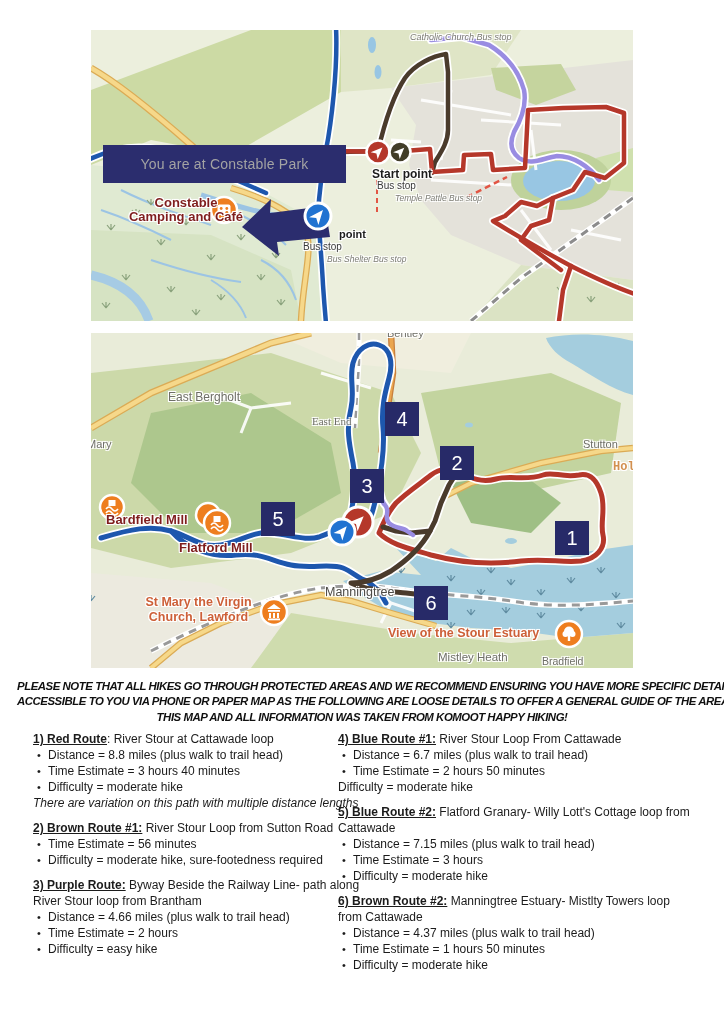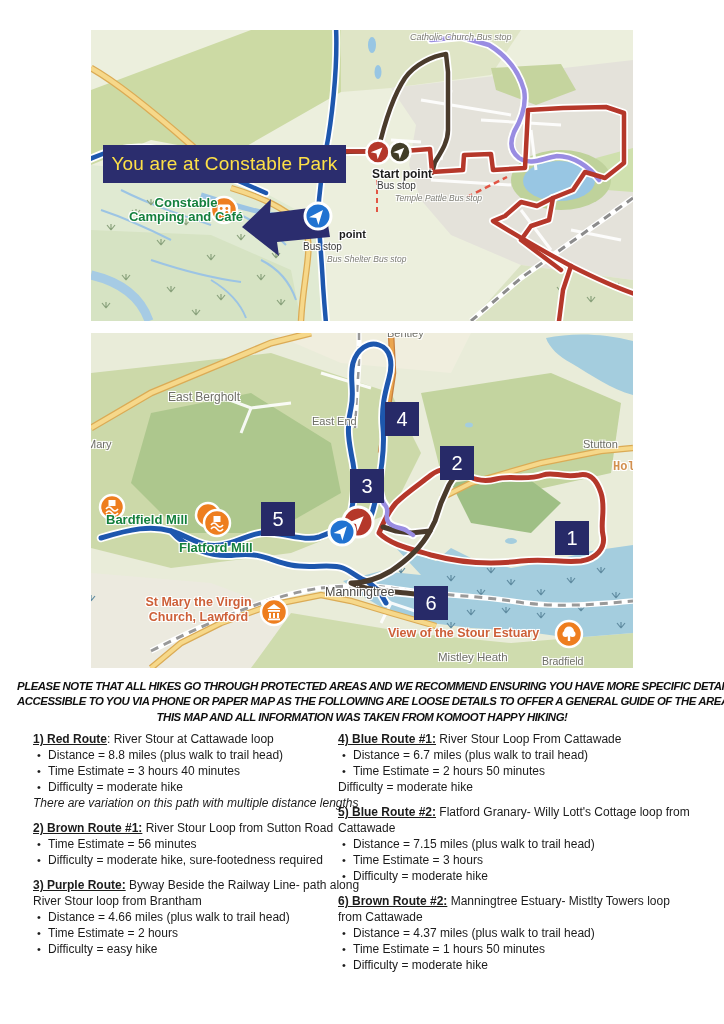--- a/index.html
+++ b/index.html
@@ -4,24 +4,24 @@
 <style>
   html,body{margin:0;padding:0;background:#fff;}
   #page{position:relative;width:724px;height:1024px;background:#fff;font-family:"Liberation Sans",sans-serif;overflow:hidden;}
   .map{position:absolute;overflow:hidden;background:#ecefdd;}
   #topMap{left:91px;top:30px;width:542px;height:291px;}
   #bottomMap{left:91px;top:333px;width:542px;height:335px;}
   .map svg{position:absolute;left:0;top:0;}
   .mlabel{position:absolute;white-space:nowrap;color:#6e6e66;
     text-shadow:0 0 2px #fff,0 0 2px #fff,1px 1px 0 #fff,-1px -1px 0 #fff,1px -1px 0 #fff,-1px 1px 0 #fff;}
   .it{font-style:italic;font-size:8.5px;color:#7c7c74;padding-left:40px;}
-  .poi{color:#15803d;font-weight:bold;font-size:13px;}
+  .poi{color:#7f1d1d;font-weight:bold;font-size:13px;}
   .poi2{color:#cd6038;font-weight:bold;font-size:12.5px;}
   .banner{position:absolute;left:12px;top:115px;width:243px;height:38px;background:#2b2d6e;
-    color:#fde047;font-size:19px;display:flex;align-items:center;justify-content:center;letter-spacing:.2px;}
+    color:#a3a3a3;font-size:14px;display:flex;align-items:center;justify-content:center;letter-spacing:.2px;}
   .marker-num{position:absolute;width:34px;height:34px;background:#272a68;color:#fff;
     font-size:20px;display:flex;align-items:center;justify-content:center;}
   .disclaimer{position:absolute;left:17px;top:679px;width:690px;text-align:center;
     font-weight:bold;font-style:italic;font-size:11.4px;line-height:15.4px;color:#101010;letter-spacing:-.45px;}
   .disclaimer div{white-space:nowrap;}
   .col{position:absolute;top:731px;font-size:12px;line-height:16px;color:#1b1b1b;}
   #colLeft{left:33px;width:340px;}
   #colRight{left:338px;width:358px;}
   .route{margin-bottom:9px;}
   .lbl{font-weight:bold;text-decoration:underline;}
@@ -293,21 +293,21 @@
       <g>
         <circle cx="267" cy="189" r="15" fill="#b5372a" stroke="#ffffff" stroke-width="3"></circle>
         <use href="#nav" transform="translate(267,189) rotate(45) scale(1.15)"></use>
         <circle cx="251" cy="199" r="13" fill="#2173d1" stroke="#ffffff" stroke-width="3"></circle>
         <use href="#nav" transform="translate(251,199) rotate(40) scale(1.05)"></use>
       </g>
     </svg>
 
     <div class="mlabel" style="left:296px;top:-6px;font-size:11px;">Bentley</div>
     <div class="mlabel" style="left:77px;top:57px;font-size:12px;">East Bergholt</div>
-    <div class="mlabel" style="left:221px;top:82px;font-size:11px;">East End</div>
+    <div class="mlabel" style="left:221px;top:82px;font-size:11px;font-family:Liberation Serif, serif;">East End</div>
     <div class="mlabel" style="left:492px;top:105px;font-size:11px;">Stutton</div>
     <div class="mlabel" style="left:522px;top:127px;font-size:12px;color:#d2904f;font-weight:bold;font-family:Liberation Mono, monospace;">Hol</div>
     <div class="mlabel" style="left:-4px;top:105px;font-size:11px;">Mary</div>
     <div class="mlabel poi" style="left:15px;top:179px;">Bardfield Mill</div>
     <div class="mlabel poi" style="left:88px;top:207px;">Flatford Mill</div>
     <div class="mlabel poi2" style="left:40px;top:262px;width:135px;text-align:center;white-space:normal;line-height:15px;">
       <div>St Mary the Virgin</div>
       <div>Church, Lawford</div>
     </div>
     <div class="mlabel" style="left:234px;top:252px;font-size:12.5px;color:#4c4a45;">Manningtree</div>

